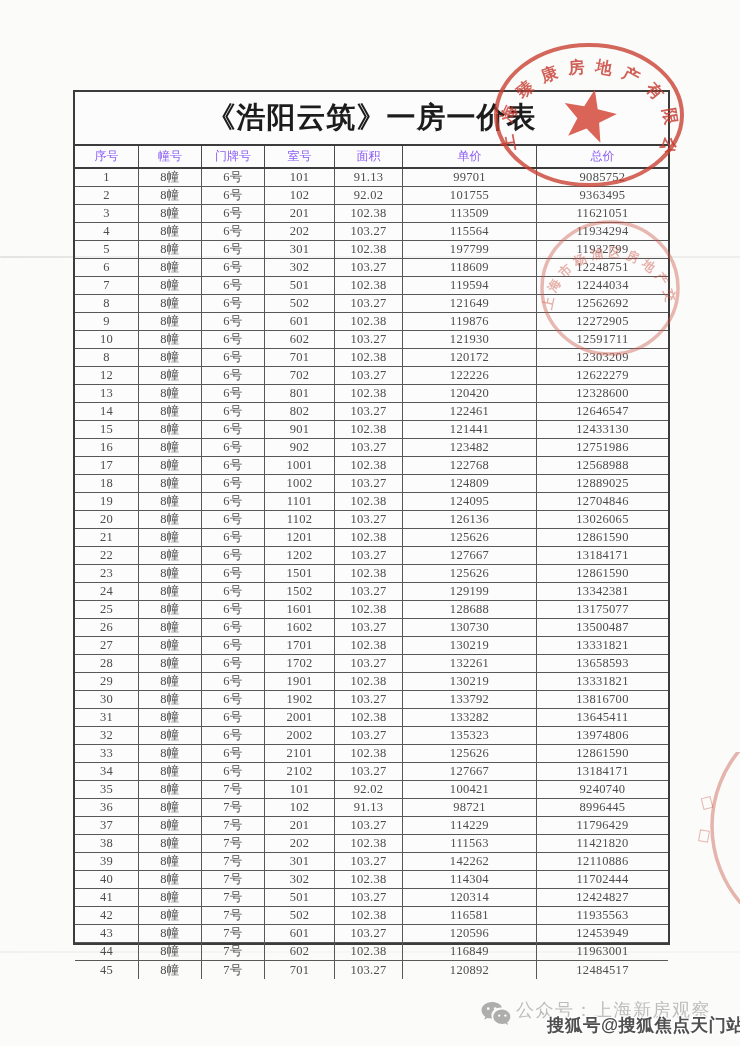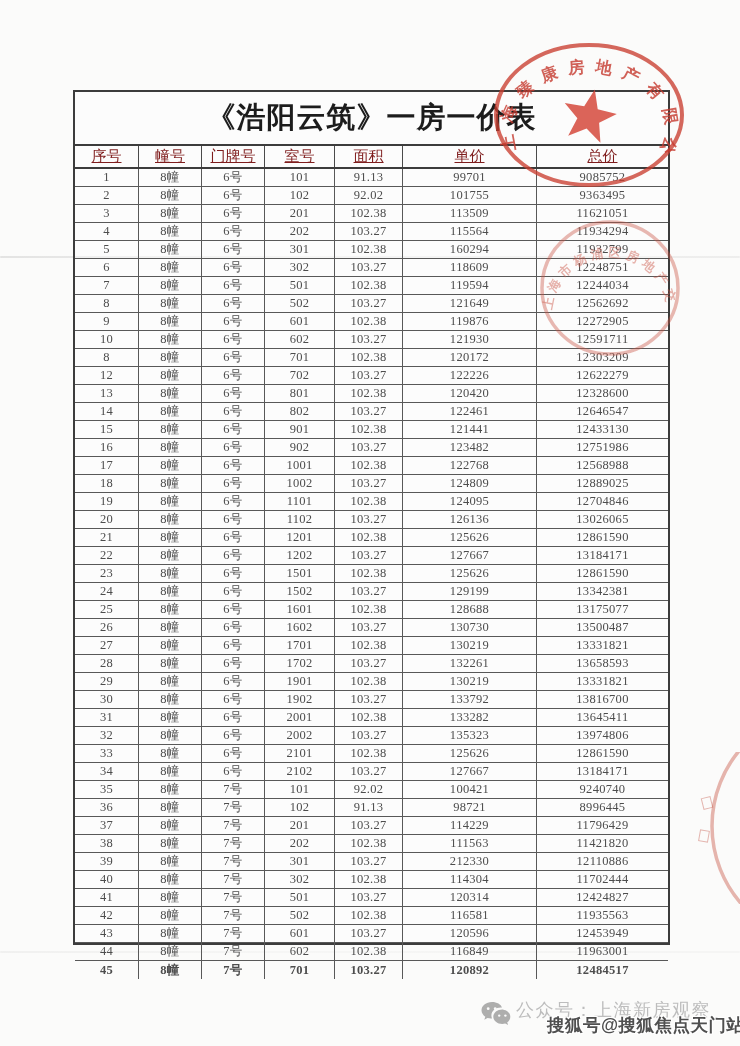--- a/index.html
+++ b/index.html
@@ -47,33 +47,33 @@
   .cols{
     display:grid;
     grid-template-columns:64px 63px 63px 70px 68px 134px 1fr;
   }
   .header-row{
     height:23px;flex:0 0 23px;
     border-bottom:2px solid #3c3c3c;box-sizing:border-box;
   }
   .hcell{
     display:flex;align-items:center;justify-content:center;
-    font-size:15px;color:#7f1d1d;
-    border-right:1px solid #4a4a4a;box-sizing:border-box;text-decoration:underline;
+    font-size:12px;color:#8b5cf6;
+    border-right:1px solid #4a4a4a;box-sizing:border-box;
   }
   .hcell:last-child{border-right:none;text-align:right;}
   .tbody{
     flex:1 1 auto;
     display:grid;
     grid-auto-rows:1fr;
   }
   .trow{
     border-bottom:1px solid #585858;box-sizing:border-box;
   }
-  .trow:last-child{border-bottom:none;font-weight:bold;}
+  .trow:last-child{border-bottom:none;}
   .cell{
     display:flex;align-items:center;justify-content:center;
     font-size:12.5px;color:#4d4d4d;
     border-right:1px solid #585858;box-sizing:border-box;
     letter-spacing:.3px;
     overflow:hidden;white-space:nowrap;
   }
   .cell:last-child{border-right:none;}
 
   
@@ -161,21 +161,21 @@
           <div class="cell">103.27</div>
           <div class="cell">115564</div>
           <div class="cell">11934294</div>
         </div>
         <div class="trow cols">
           <div class="cell">5</div>
           <div class="cell">8幢</div>
           <div class="cell">6号</div>
           <div class="cell">301</div>
           <div class="cell">102.38</div>
-          <div class="cell">160294</div>
+          <div class="cell">197799</div>
           <div class="cell">11932799</div>
         </div>
         <div class="trow cols">
           <div class="cell">6</div>
           <div class="cell">8幢</div>
           <div class="cell">6号</div>
           <div class="cell">302</div>
           <div class="cell">103.27</div>
           <div class="cell">118609</div>
           <div class="cell">12248751</div>
@@ -467,21 +467,21 @@
           <div class="cell">102.38</div>
           <div class="cell">111563</div>
           <div class="cell">11421820</div>
         </div>
         <div class="trow cols">
           <div class="cell">39</div>
           <div class="cell">8幢</div>
           <div class="cell">7号</div>
           <div class="cell">301</div>
           <div class="cell">103.27</div>
-          <div class="cell">212330</div>
+          <div class="cell">142262</div>
           <div class="cell">12110886</div>
         </div>
         <div class="trow cols">
           <div class="cell">40</div>
           <div class="cell">8幢</div>
           <div class="cell">7号</div>
           <div class="cell">302</div>
           <div class="cell">102.38</div>
           <div class="cell">114304</div>
           <div class="cell">11702444</div>

